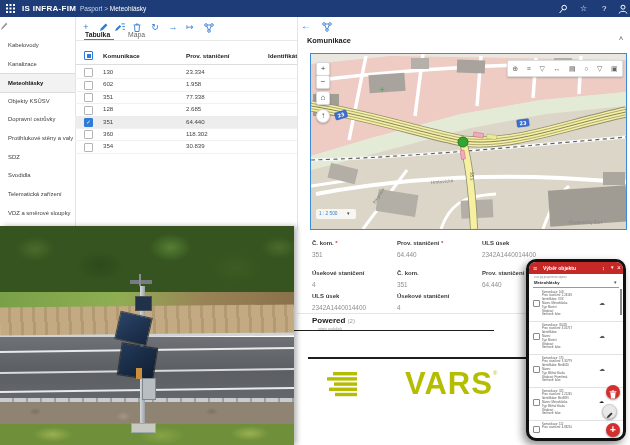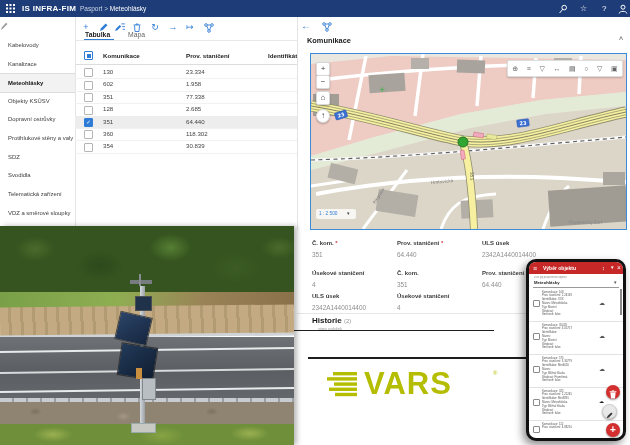--- a/index.html
+++ b/index.html
@@ -42,21 +42,21 @@
   .scalepill{position:absolute;left:5px;top:155px;width:40px;height:10px;background:rgba(255,255,255,.78);border-radius:2px;}
   
   .flabel{font-size:6px;color:#3b3b3b;font-weight:600;white-space:nowrap;}
   .fval{font-size:6.4px;color:#8d8d8d;white-space:nowrap;}
   .req{color:#c43b3b;}
   .hist-t{font-size:8px;font-weight:bold;color:#1b1b1b;}
   .hist-c{font-size:6px;color:#999;font-weight:normal;}
   
   .photo{left:0;top:226px;width:294px;height:219px;overflow:hidden;box-shadow:3px 0 5px rgba(0,0,0,.28);}
   
-  .vars-text{font-size:31px;font-weight:800;color:#b5bd00;letter-spacing:1px;line-height:28px;}
+  .vars-text{font-size:31px;font-weight:800;color:#b5bd00;letter-spacing:1px;line-height:28px;margin-left:41px;}
   
   .phone{left:526px;top:259px;width:100px;height:182px;background:#111;border-radius:10px;box-shadow:-3px 4px 8px rgba(0,0,0,.45);}
   .pscreen{position:absolute;left:3px;top:3px;width:94px;height:176px;background:#fff;border-radius:7px;overflow:hidden;}
   .pbar{position:absolute;left:0;top:0;width:94px;height:12px;background:#c62828;color:#fff;}
   .pitem{position:absolute;left:0;width:94px;height:33px;border-bottom:1px solid #e2e2e2;}
   .pitxt{position:absolute;left:13px;top:2px;width:140px;font-size:7px;line-height:9.4px;color:#555;white-space:pre-line;transform:scale(.4);transform-origin:0 0;}
   .pcb{position:absolute;left:4px;top:12px;width:5px;height:5px;border:1px solid #8a8a8a;border-radius:1px;}
   .pcloud{position:absolute;left:70px;top:11px;font-size:6px;color:#555;}
   .fab{position:absolute;width:14px;height:14px;border-radius:50%;background:#d32f2f;color:#fff;text-align:center;box-shadow:0 1px 2px rgba(0,0,0,.4);}
 </style>
@@ -308,21 +308,21 @@
   <div class="a fval" style="left:312px;top:281px">4</div>
   <div class="a fval" style="left:397px;top:281px">351</div>
   <div class="a fval" style="left:482px;top:281px">64.440</div>
 
   <div class="a flabel" style="left:312px;top:293px">ULS úsek</div>
   <div class="a flabel" style="left:397px;top:293px">Úsekové staničení</div>
   <div class="a fval" style="left:312px;top:304px;height:7px;overflow:hidden;width:80px">2342A1440014400</div>
   <div class="a fval" style="left:397px;top:304px;height:7px;overflow:hidden">4</div>
 
   <div class="a" style="left:297px;top:313px;width:295px;height:1px;background:#e6e6e6"></div>
-  <div class="a hist-t" style="left:312px;top:316px"><span>Historie</span> <span class="hist-c">(2)</span></div>
+  <div class="a hist-t" style="left:312px;top:316px"><span>Powered</span> <span class="hist-c">(2)</span></div>
   <div class="a sc" style="left:318px;top:326px;font-size:8px;color:#9a9a9a;transform:scale(.5);white-space:nowrap">výpis položek</div>
   <div class="a" style="left:294px;top:329.5px;width:200px;height:1.5px;background:#1d1d1d"></div>
   <div class="a" style="left:308px;top:357px;width:220px;height:1.5px;background:#1d1d1d"></div>
 
   <div class="a" style="left:327px;top:370px;width:180px;height:34px">
     <svg class="a" style="left:0;top:2px" width="30" height="28" viewBox="0 0 30 28">
       <g fill="#b5bd00">
           <rect x="6" y="0" width="24" height="3.4"></rect>
           <rect x="0" y="5.2" width="30" height="3.4"></rect>
           <rect x="7" y="10.4" width="23" height="3.4"></rect>

